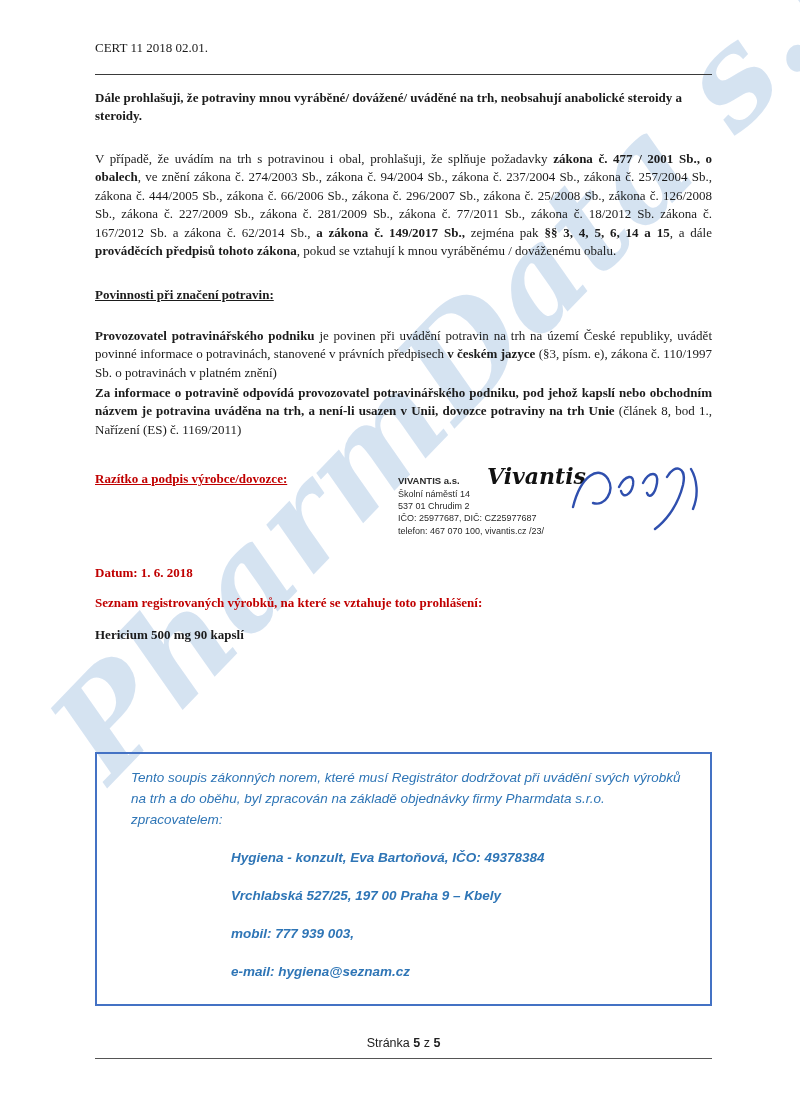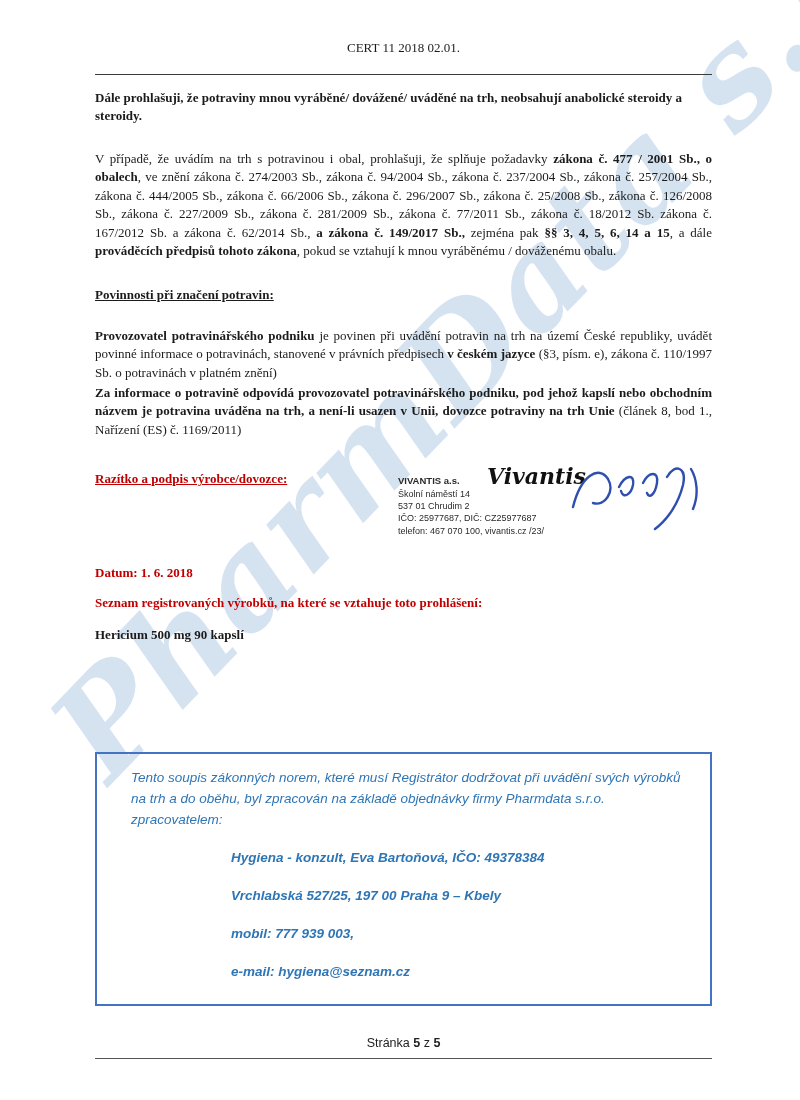--- a/index.html
+++ b/index.html
@@ -8,21 +8,21 @@
     font-family:"Liberation Serif",serif;color:#1b1b1b;
   }
   .watermark{
     position:absolute;left:20px;top:700px;
     transform:rotate(-46deg);transform-origin:0 0;
     font-family:"DejaVu Serif",serif;font-style:italic;font-weight:bold;
     font-size:132px;color:var(--watermark);opacity:.42;white-space:nowrap;
     pointer-events:none;z-index:0;letter-spacing:2px;
   }
   .content{position:relative;z-index:1;padding:40px 88px 0 95px;}
-  .doc-ref{text-align:center;font-size:13px;margin-bottom:18px;}
+  .doc-ref{text-align:left;font-size:13px;margin-bottom:18px;}
   .divider{border-top:1.2px solid #3a3a3a;height:0;margin:0 0 4px 0;}
   .p{font-size:13px;line-height:1.42;text-align:justify;margin:0;}
   .p b{font-weight:bold;}
   .para1{margin-top:14px;font-weight:bold;text-align:left;}
   .para2{margin-top:24px;}
   .section-h{margin-top:26px;font-size:13px;font-weight:bold;text-decoration:underline;}
   .para3{margin-top:24px;}
   .para4{margin-top:2px;font-weight:normal;}
   .red{color:var(--red);font-weight:bold;font-size:13px;}
   .stamp-row{position:relative;height:100px;margin-top:24px;}

